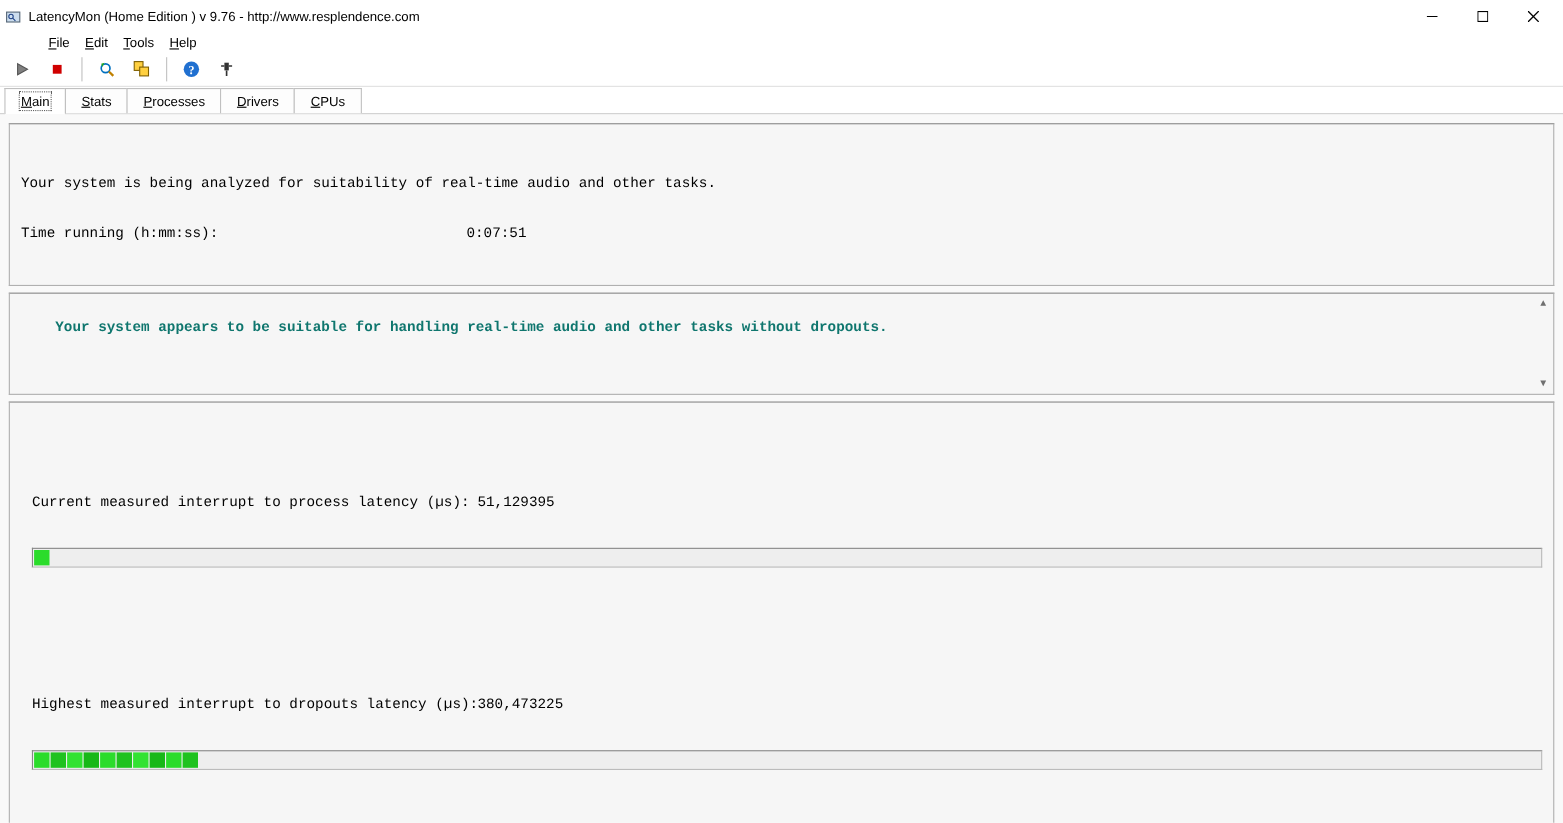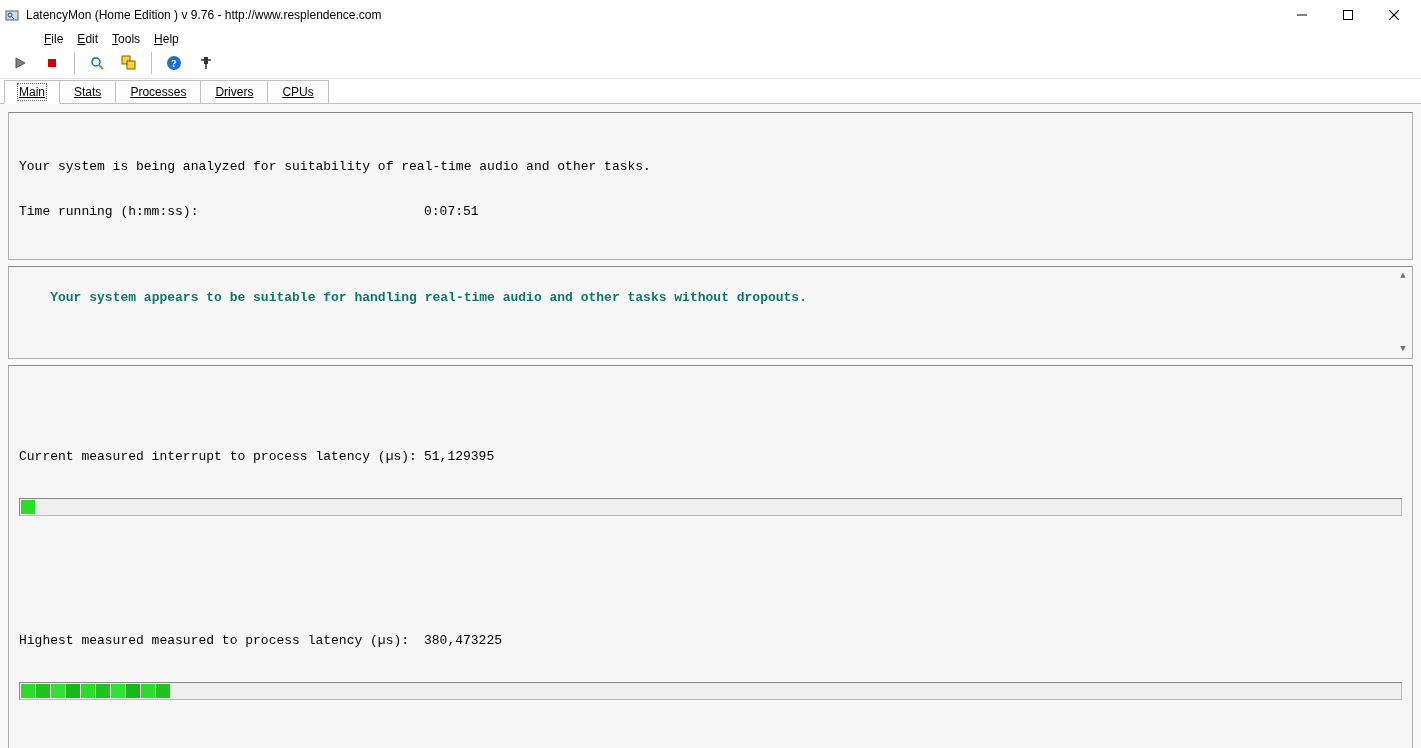--- a/index.html
+++ b/index.html
@@ -69,21 +69,20 @@
     border-bottom: 1px solid #c0c0c0;
   }
   .tab {
     padding: 4px 14px;
     border: 1px solid #c0c0c0;
     border-bottom: none;
     background: #fdfdfd;
     margin-right: -1px;
     position: relative;
     font-size: 12px;
-    text-decoration: underline;
   }
   .tab.active {
     background: #fff;
     top: 1px;
     border-bottom: 1px solid #fff;
   }
   .tab.active .lbl { outline: 1px dotted #606060; outline-offset: 1px; }
   .content {
     flex: 1;
     padding: 8px;
@@ -112,21 +111,21 @@
   .scroll-arrow {
     position: absolute; right: 2px; width: 14px; height: 14px;
     display: flex; align-items: center; justify-content: center;
     color: #707070; font-size: 9px;
   }
   .scroll-arrow.up { top: 2px; }
   .scroll-arrow.down { bottom: 2px; }
   .metrics-panel {
     flex: 1;
   }
-  .metric-row { margin-bottom: 2px; }
+  .metric-row { margin-bottom: 2px; margin-left: 10px; }
   .metric-line { display: flex; }
   .metric-label { width: 405px; }
   .bar-track {
     height: 18px;
     border: 1px solid #888;
     border-right-color:#bbb; border-bottom-color:#bbb;
     background: #eeeeee;
     margin: 4px 0 10px 0;
     display: flex;
     align-items: stretch;
@@ -247,21 +246,21 @@
     <div class="metric-row">
       <div class="metric-line">
         <span class="metric-label">Current measured interrupt to process latency (µs):</span>
         <span>51,129395</span>
       </div>
       <div class="bar-track"><div class="seg" style="background: rgb(43, 220, 43);"></div></div>
     </div>
 
     <div class="metric-row">
       <div class="metric-line">
-        <span class="metric-label">Highest measured measured to process latency (µs):</span>
+        <span class="metric-label">Highest measured interrupt to dropouts latency (µs):</span>
         <span>380,473225</span>
       </div>
       <div class="bar-track"><div class="seg" style="background: rgb(43, 220, 43);"></div><div class="seg" style="background: rgb(31, 194, 31);"></div><div class="seg" style="background: rgb(50, 226, 50);"></div><div class="seg" style="background: rgb(24, 184, 24);"></div><div class="seg" style="background: rgb(43, 220, 43);"></div><div class="seg" style="background: rgb(31, 194, 31);"></div><div class="seg" style="background: rgb(50, 226, 50);"></div><div class="seg" style="background: rgb(24, 184, 24);"></div><div class="seg" style="background: rgb(43, 220, 43);"></div><div class="seg" style="background: rgb(31, 194, 31);"></div></div>
     </div>
 
     
 
     
 
     

